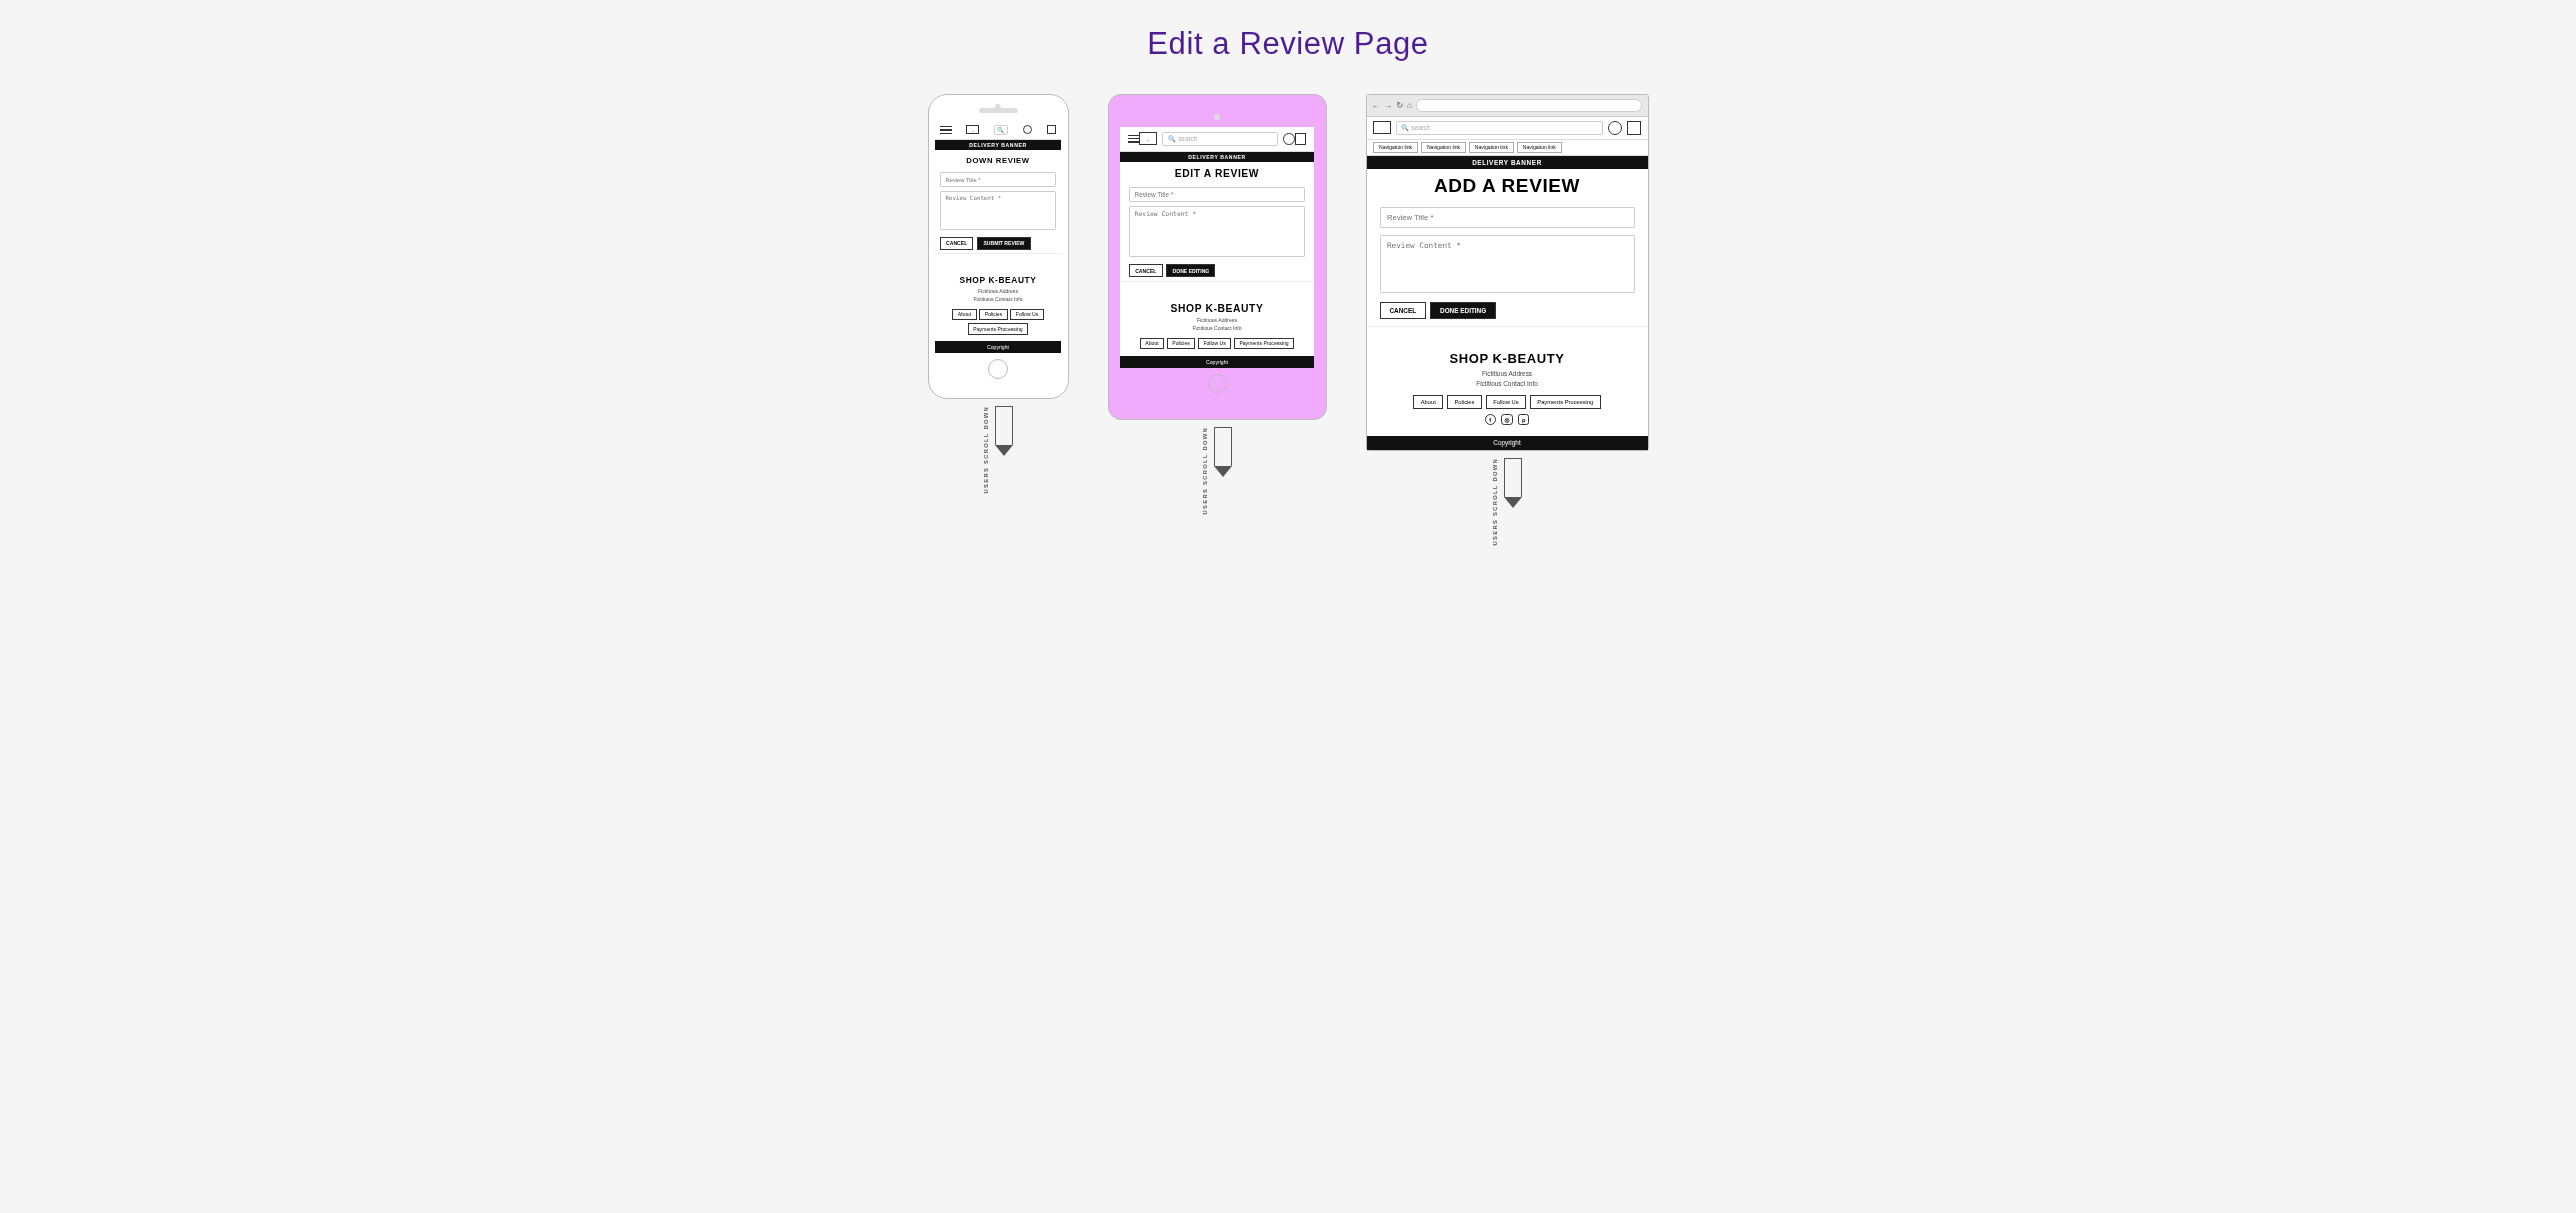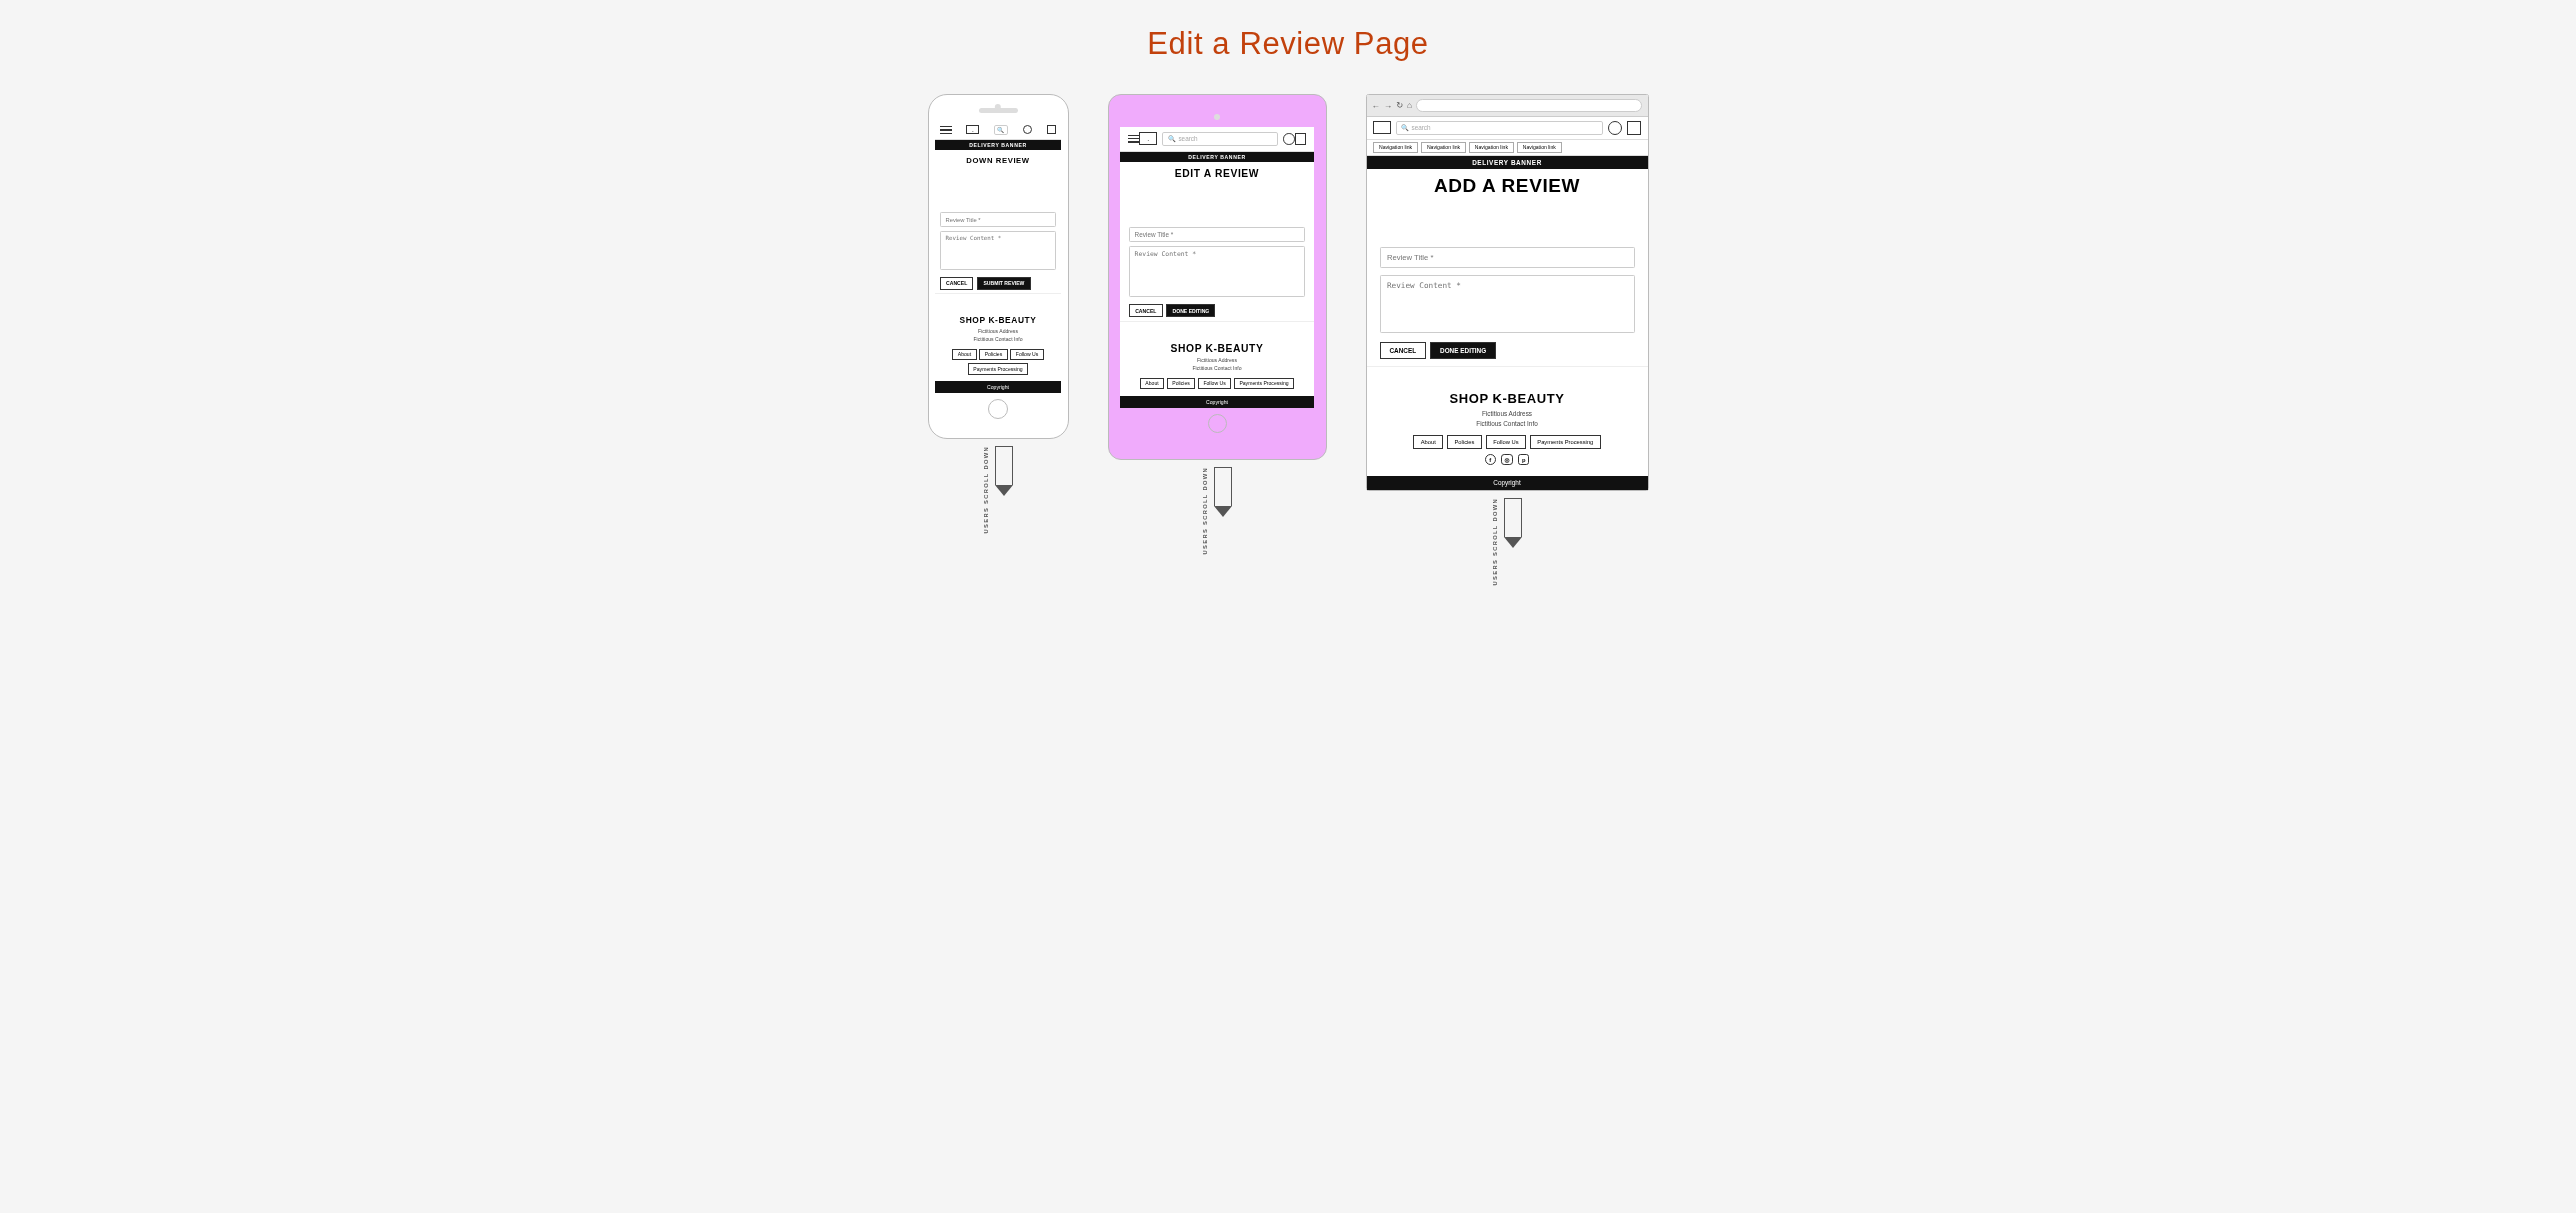--- a/index.html
+++ b/index.html
@@ -10,21 +10,21 @@
       display: flex;
       flex-direction: column;
       align-items: center;
       padding: 26px 13px;
       min-height: 100vh;
     }
 
     .page-title {
       font-size: 31px;
       font-weight: 300;
-      color: #c2410c;
+      color: #4c1d95;
       margin-bottom: 32px;
       letter-spacing: 0.6px;
     }
 
     .wireframes-container {
       display: flex;
       gap: 39px;
       align-items: flex-start;
       justify-content: center;
       flex-wrap: wrap;
@@ -232,21 +232,20 @@
     }
 
     .form-field-input {
       width: 100%;
       border: 0.6px solid #ccc;
       padding: 3.2px 4.5px;
       font-size: 5.8px;
       color: #999;
       margin-bottom: 3.9px;
       border-radius: 1.3px;
-      margin-top: 40px;
     }
 
     .form-field-textarea {
       width: 100%;
       border: 0.6px solid #ccc;
       padding: 3.2px 4.5px;
       font-size: 5.8px;
       color: #999;
       resize: none;
       border-radius: 1.3px;

